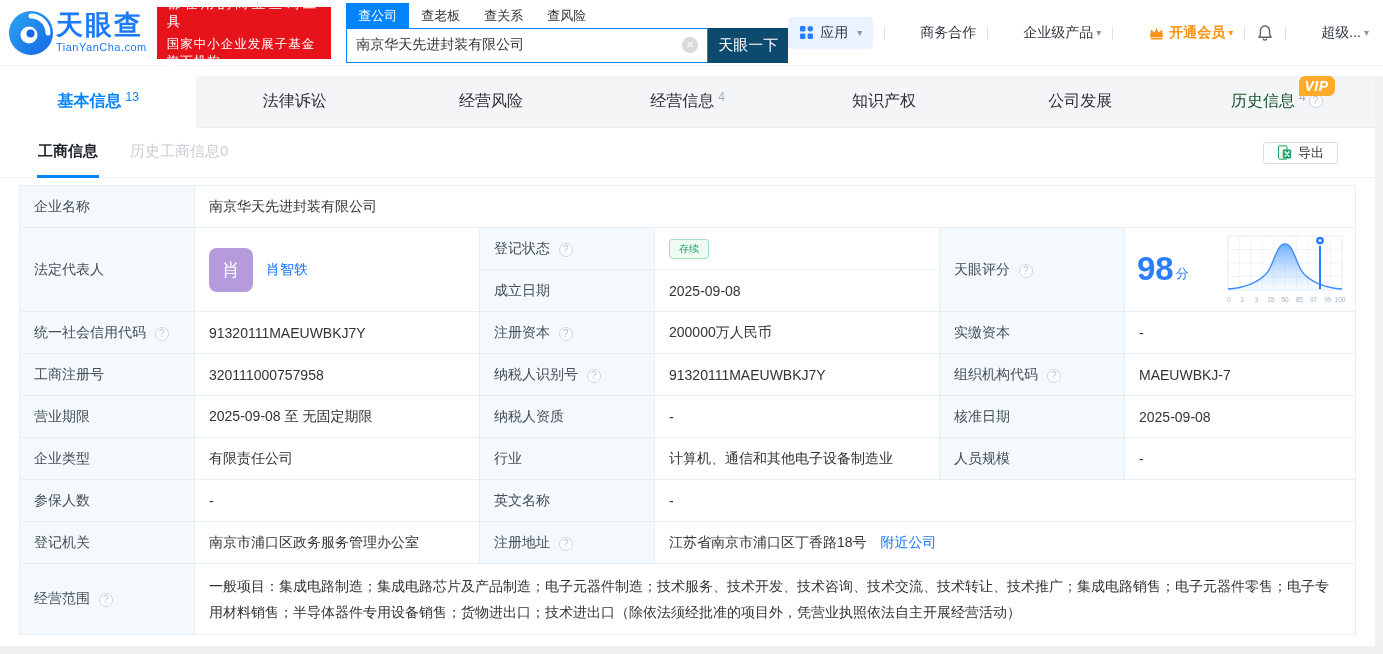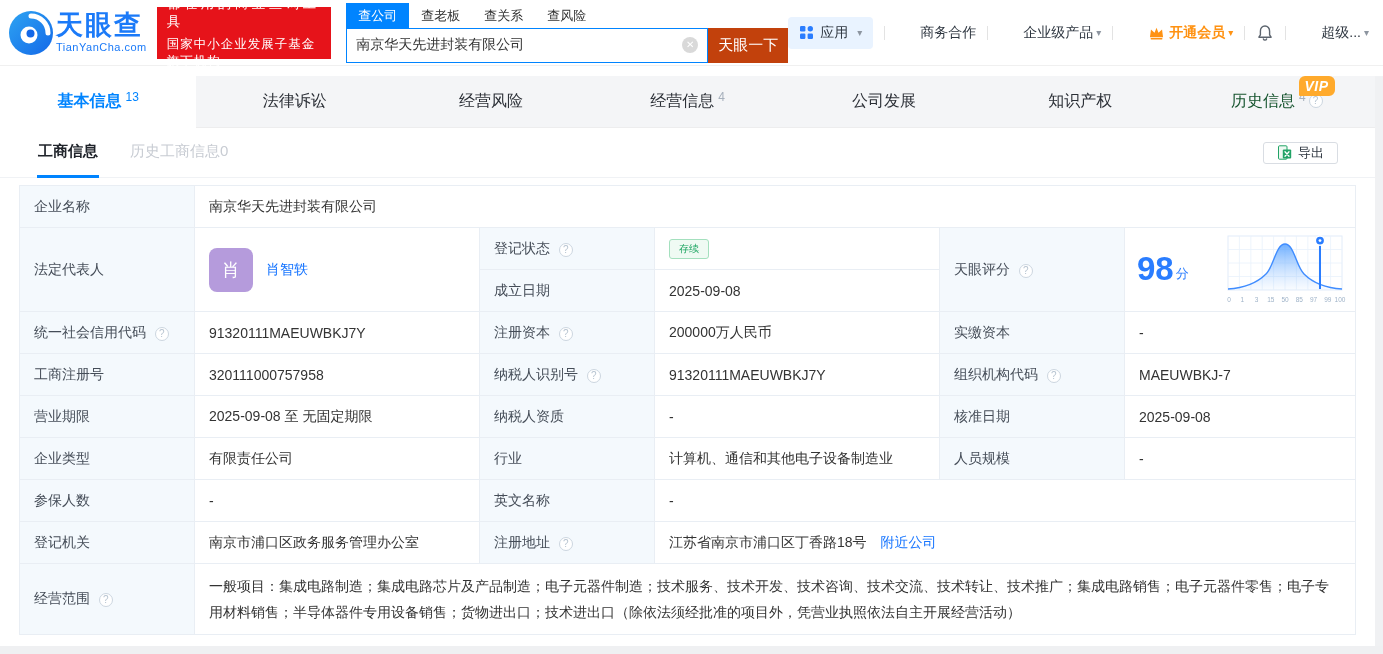--- a/index.html
+++ b/index.html
@@ -23,21 +23,21 @@
   .stabs { display:flex; font-size:13px; height:25px; align-items:center; }
   .stab { padding:0 12px; height:25px; line-height:25px; color:#333; cursor:pointer; }
   .stab.active { background:#0084ff; color:#fff; }
   .search-row { display:flex; height:35px; }
   .search-box { display:flex; align-items:center; width:362px; border:1px solid #0084ff;
                 background:#fff; padding:0 9px; }
   .search-box input { border:none; outline:none; flex:1; font-size:14px; color:#333;
                       font-family:"Liberation Sans","DejaVu Sans",sans-serif; }
   .clear-ic { width:16px; height:16px; border-radius:50%; background:#d9d9d9; color:#fff;
               font-size:10px; line-height:16px; text-align:center; cursor:pointer; flex:none; }
-  .search-btn { width:80px; background:#c2410c; color:#fff; border:none; font-size:15px; cursor:pointer; }
+  .search-btn { width:80px; background:#0c4a6e; color:#fff; border:none; font-size:15px; cursor:pointer; }
   .hnav { margin-left:auto; display:flex; align-items:center; font-size:14px; color:#2e3640; white-space:nowrap; }
   .sep { width:1px; height:14px; background:#e3e3e3; margin:0 11px; }
   .app-chip { display:flex; align-items:center; gap:6px; background:#e9f3ff; border-radius:4px;
               padding:7px 11px; cursor:pointer; }
   .caret { font-size:10px; color:#8d95a0; margin-left:3px; }
   .nav-item { cursor:pointer; display:flex; align-items:center;margin-left:24px; }
   .vip-entry { color:#ff9212; font-weight:bold; }
   .vip-entry .caret { color:#ff9212; }
   .bell-btn { cursor:pointer; display:flex; align-items:center; }
   
@@ -198,26 +198,26 @@
         </span>
     </div>
     <div class="main-tab">
       <span class="tab-inner">
         <span class="t-label">经营信息</span>
         <span class="t-count">4</span>
       </span>
     </div>
     <div class="main-tab">
       <span class="tab-inner">
+          <span class="t-label">知识产权</span>
+        </span>
+    </div>
+    <div class="main-tab">
+      <span class="tab-inner">
           <span class="t-label">公司发展</span>
-        </span>
-    </div>
-    <div class="main-tab">
-      <span class="tab-inner">
-          <span class="t-label">知识产权</span>
         </span>
     </div>
     <div class="main-tab">
       <span class="tab-inner">
         <span class="t-label orange">历史信息</span>
         <span class="t-count">4</span>
         <span class="q tab-q">?</span>
         <span class="vip-tag">VIP</span>
       </span>
     </div>

